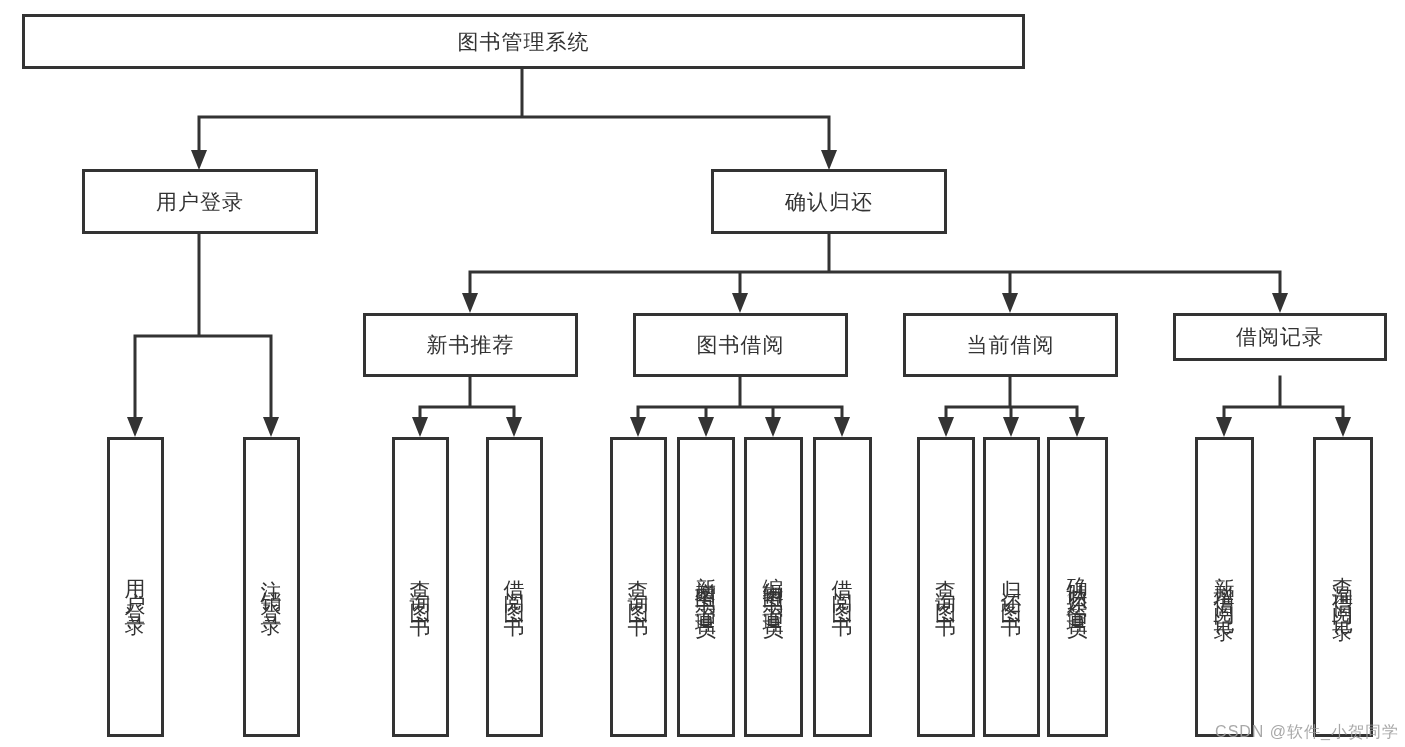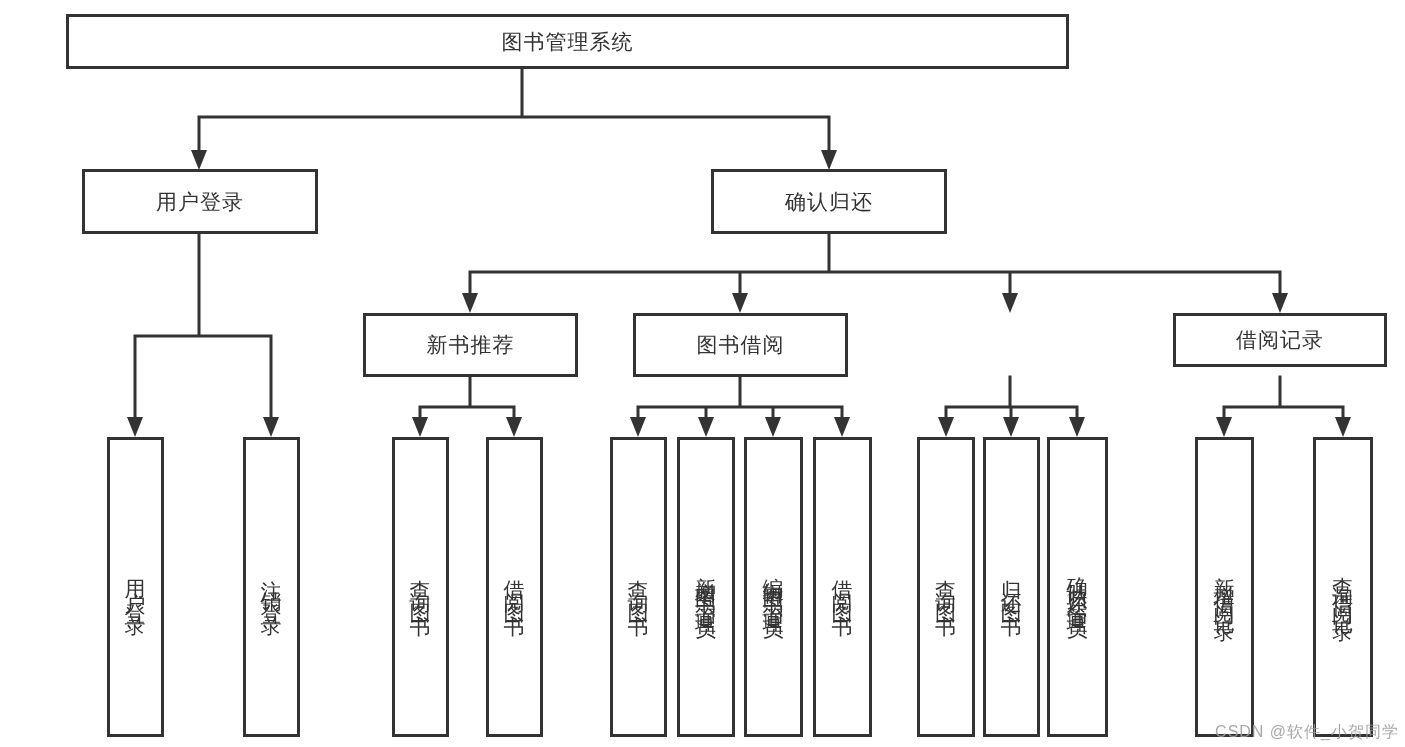--- a/index.html
+++ b/index.html
@@ -111,38 +111,41 @@
       <polygon points="765,417 781,417 773,437"></polygon>
       <polygon points="834,417 850,417 842,437"></polygon>
       <polygon points="938,417 954,417 946,437"></polygon>
       <polygon points="1003,417 1019,417 1011,437"></polygon>
       <polygon points="1069,417 1085,417 1077,437"></polygon>
       <polygon points="1216,417 1232,417 1224,437"></polygon>
       <polygon points="1335,417 1351,417 1343,437"></polygon>
     </g>
   </svg>
 
-  <div class="box" style="left:22px; top:14px; width:1003px; height:55px;margin-left:44px;">
+  <div class="box" style="left:22px; top:14px; width:1003px; height:55px;">
     <span>图书管理系统</span>
   </div>
 
   <div class="box" style="left:82px; top:169px; width:236px; height:65px;">
     <span>用户登录</span>
   </div>
   <div class="box" style="left:711px; top:169px; width:236px; height:65px;">
     <span>确认归还</span>
   </div>
 
   <div class="box" style="left:633px; top:313px; width:215px; height:64px;">
     <span>图书借阅</span>
   </div>
   <div class="box" style="left:363px; top:313px; width:215px; height:64px;">
     <span>新书推荐</span>
   </div>
-  <div class="box" style="left:1173px; top:313px; width:214px; height:54px;">
+  <div class="box" style="left:903px; top:313px; width:215px; height:64px;">
+    <span>当前借阅</span>
+  </div>
+  <div class="box" style="left:1173px; top:313px; width:214px; height:48px;">
     <span>借阅记录</span>
   </div>
 
   <div class="box leaf" style="left:107px; width:57px;">
     <span class="vtext">用户登录</span>
   </div>
   <div class="box leaf" style="left:243px; width:57px;">
     <span class="vtext">注销登录</span>
   </div>
 

